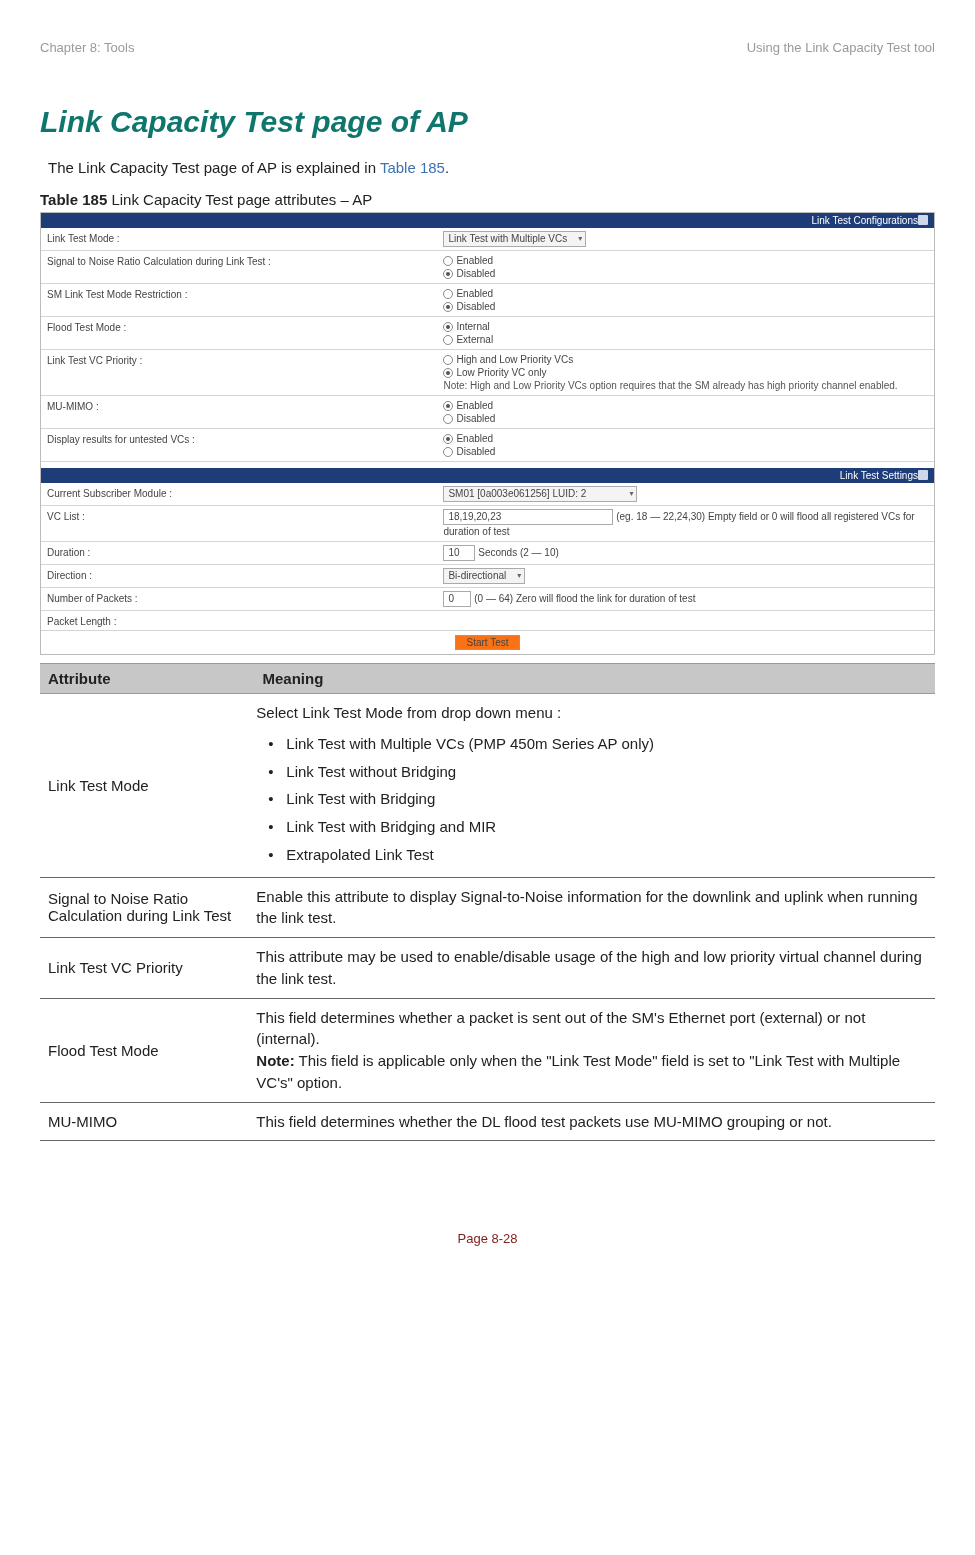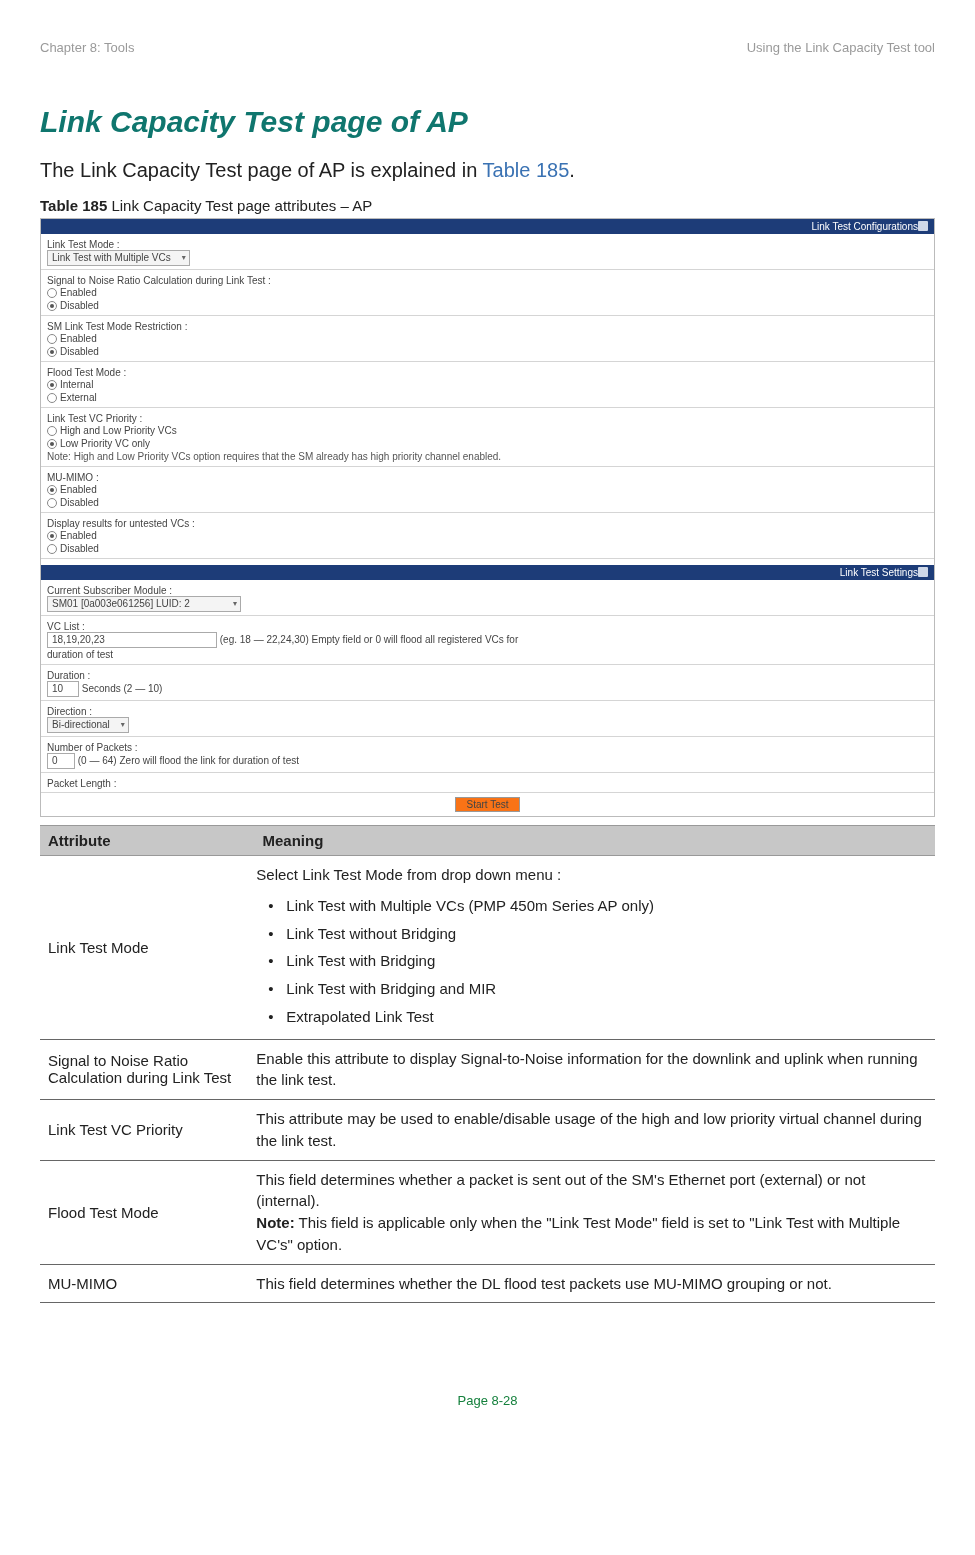--- a/index.html
+++ b/index.html
@@ -20,22 +20,22 @@
   }
   h1.page-title {
     font-family: "Trebuchet MS", Arial, sans-serif;
     color: #0f766e;
     font-size: 30px;
     font-style: italic;
     font-weight: bold;
     margin: 0 0 20px 0;
   }
   .intro {
-    font-size: 20px;
-    margin: 0 0 15px 0;
+    font-size: 15px;
+    margin: 0 0 15px 8px;
   }
   .intro .tlink {
     color: #3a72b3;
   }
   .tcaption {
     font-size: 15px;
     margin: 0 0 4px 0;
   }
   .tcaption b { font-weight: bold; }
 
@@ -55,21 +55,20 @@
     justify-content:flex-end;
   }
   .panel-hdr .close {
     width:10px;height:10px;background:#cfd8e8;border-radius:1px;
   }
   .cfg-row {
     display:flex;
     border-bottom:1px solid #d5d5d5;
     padding:3px 6px;
     align-items:flex-start;
-    flex-direction:column;
   }
   .cfg-row:last-child { border-bottom:none; }
   .cfg-lbl { width: 45%; padding-top:2px;}
   .cfg-val { width: 55%; line-height:1.3;}
   .sel {
     display:inline-block;
     border:1px solid #aaa;
     background:#f4f4f4;
     padding:0 18px 0 4px;
     font-size:10px;
@@ -159,21 +158,21 @@
     position:relative;
   }
   ul.b li::before {
     content:"•";
     position:absolute;
     left:12px;
     top:3px;
   }
   .footer {
     text-align:center;
-    color:#15803d;
+    color:#7f1d1d;
     font-size:13px;
     margin-top:90px;
   }
 </style>
 </head>
 <body>
 
 <div class="top-row">
   <span>Chapter 8:  Tools</span>
   <span>Using the Link Capacity Test tool</span>

